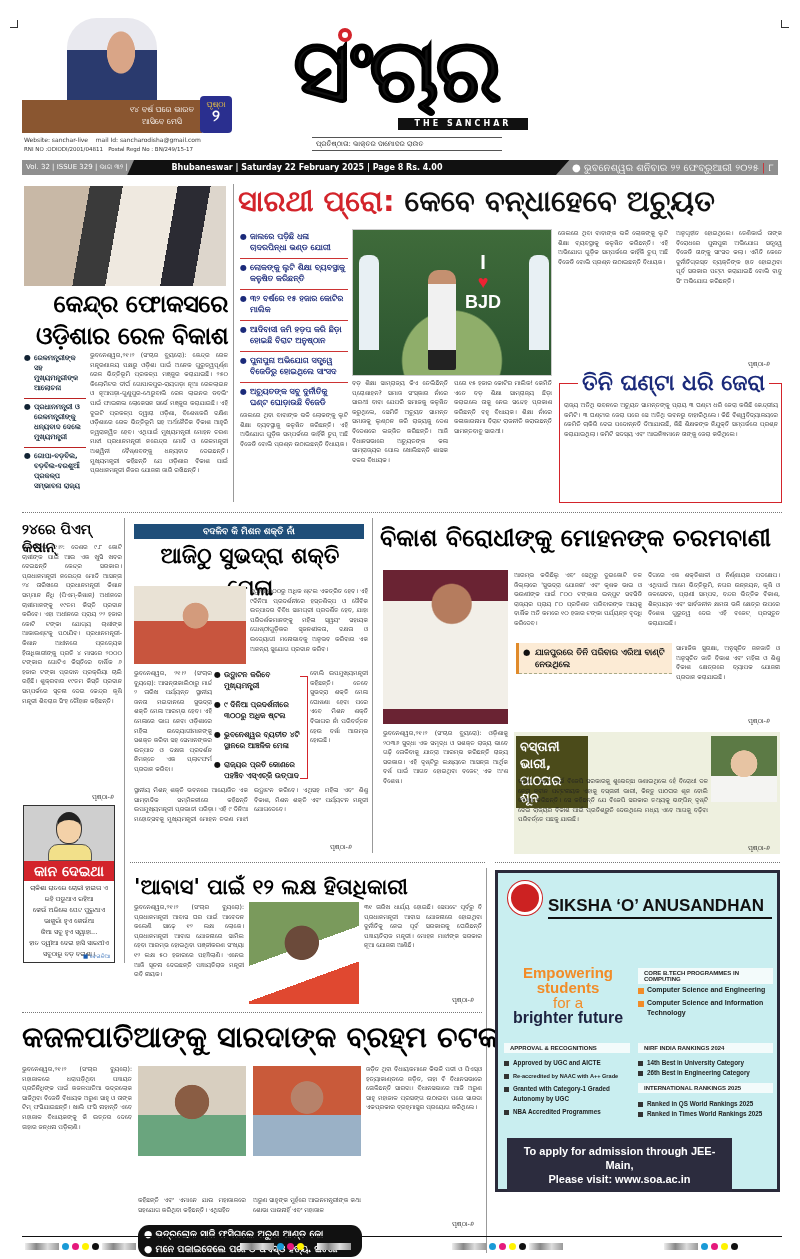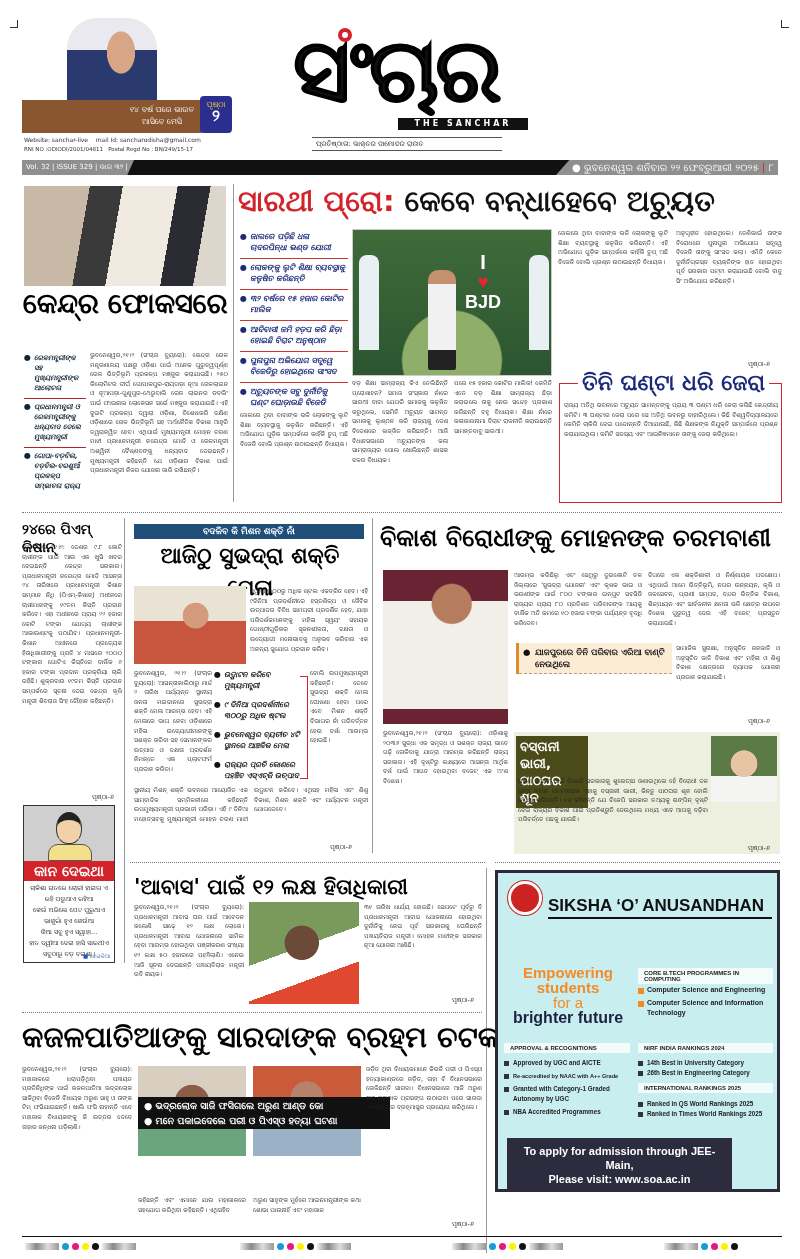--- a/index.html
+++ b/index.html
@@ -23,22 +23,22 @@
 
   .dateline { left: 22px; top: 160px; width: 756px; height: 15px; background: #111; color: #fff; font-size: 8px; line-height: 15px; }
   .dateline .left { position: absolute; left: 0; top: 0; width: 112px; height: 15px; background: #8f8f8f; padding-left: 4px; font-size: 7px; clip-path: polygon(0 0, 100% 0, 94% 100%, 0 100%); }
   .dateline .center { position: absolute; left: 120px; width: 330px; text-align: center; font-weight: bold; }
   .dateline .right { position: absolute; right: 0; top: 0; width: 222px; height: 15px; background: #8f8f8f; padding-left: 16px; font-size: 10px; clip-path: polygon(6% 0, 100% 0, 100% 100%, 0 100%); }
   .dateline .right .sep { color: #d3242b; }
 
   
   .photo { background: linear-gradient(135deg, #b7a48f, #6c5a48 55%, #c9c0b5); }
   .red-head { font-weight: bold; color: #000; }
-  .headline-xl { font-size: 28px; line-height: 32px; letter-spacing: -0.5px; text-align: center; }
-  .bullet-list { font-size: 8px; line-height: 11px; font-weight: bold; color: #123; font-style: italic; }
+  .headline-xl { font-size: 24px; line-height: 32px; letter-spacing: -0.5px; text-align: right; }
+  .bullet-list { font-size: 8px; line-height: 11px; font-weight: bold; color: #123; }
   .bullet-list .item { padding: 3px 0 5px 10px; position: relative; border-bottom: 1px solid #b22; }
   .bullet-list .item::before { content: "●"; position: absolute; left: 0; top: 3px; font-size: 8px; }
   .blue-bullets .item { color: #1b2a7a; border-bottom: 1px solid #c33; }
   .blue-bullets .item::before { color: #1b2a7a; }
 
   .rule-v { background: #999; width: 1px; }
   .rule-h-dotted { border-top: 1px dotted #777; height: 0; }
 
   .boxed-red { border: 1px solid #d3242b; }
   .box-title { background: #fff; color: #1b2a7a; font-weight: bold; font-size: 22px; padding: 0 4px; }
@@ -105,30 +105,32 @@
   &nbsp;&nbsp;<span>Postal Regd No : BN/249/15-17</span>
 </div>
 
 <div class="abs logo">ସଂଚାର</div>
 <div class="abs logo-dot"></div>
 <div class="abs sanchar-en">THE SANCHAR</div>
 <div class="abs founder">ପ୍ରତିଷ୍ଠାତା: ଭାକ୍ତର ଦାମୋଦର ରାଉତ</div>
 
 <div class="abs dateline">
   <div class="left">Vol. 32 | ISSUE 329 | ଭାଗ ୩୨ | ସଂଖ୍ୟା ୩୨୯</div>
+  <div class="center">Bhubaneswar | Saturday 22 February 2025 | Page 8 Rs. 4.00</div>
   <div class="right">
     <span>● ଭୁବନେଶ୍ୱର ଶନିବାର ୨୨ ଫେବ୍ରୁଆରୀ ୨୦୨୫</span>
     <span class="sep"> | </span>
     <span>୮ ପୃଷ୍ଠା, ମୂଲ୍ୟ ୪ ଟଙ୍କା</span>
   </div>
 </div>
 
 <div class="abs photo" style="left:24px;top:186px;width:202px;height:100px;background:linear-gradient(100deg,#c8b8a6 0 30%,#3a3a3a 30% 45%,#efe9e0 45% 70%,#2b2b33 70% 85%,#ddd6cc 85%);"></div>
 <div class="abs headline-xl red-head" style="left:22px;top:288px;width:206px;">
   <div>କେନ୍ଦ୍ର ଫୋକସରେ</div>
+  <div>ଓଡ଼ିଶାର ରେଳ ବିକାଶ</div>
 </div>
 <div class="abs bullet-list" style="left:24px;top:350px;width:62px;font-size:7px;line-height:10px;">
   <div class="item">ରେଳମନ୍ତ୍ରୀଙ୍କ ସହ ମୁଖ୍ୟମନ୍ତ୍ରୀଙ୍କ ଆଲୋଚନା</div>
   <div class="item">ପ୍ରଧାନମନ୍ତ୍ରୀ ଓ ରେଳମନ୍ତ୍ରୀଙ୍କୁ ଧନ୍ୟବାଦ ଦେଲେ ମୁଖ୍ୟମନ୍ତ୍ରୀ</div>
   <div class="item" style="border-bottom:none;">ଗୋପା-ବଡ଼ବିଲ, ବଡ଼ବିଲ-ବରଶୁଆଁ ପ୍ରକଳ୍ପ ସମ୍ଭାବନା ରାଜ୍ୟ</div>
 </div>
 <div class="abs body-text" style="left:90px;top:350px;width:138px;height:150px;overflow:hidden;">ଭୁବନେଶ୍ୱର,୨୧।୨ (ସଂଚାର ବ୍ୟୁରୋ): କେନ୍ଦ୍ର ରେଳ ମନ୍ତ୍ରଣାଳୟ ପକ୍ଷରୁ ଓଡ଼ିଶା ପାଇଁ ଅନେକ ଗୁରୁତ୍ୱପୂର୍ଣ୍ଣ ରେଳ ଭିତ୍ତିଭୂମି ପ୍ରକଳ୍ପ ମଞ୍ଜୁର କରାଯାଇଛି। ୨୫୦ କିଲୋମିଟର ଦୀର୍ଘ ଗୋପାଳପୁର-ରାୟଗଡ଼ା ନୂଆ ରେଳଲାଇନ ଓ ନୂଆପଡ଼ା-ଗୁଣୁପୁର-ଥେରୁବାଲି ରେଳ ଲାଇନର ଡବଲିଂ ପାଇଁ ଫାଇନାଲ ଲୋକେସନ ସର୍ଭେ ମଞ୍ଜୁର କରାଯାଇଛି। ଏହି ଦୁଇଟି ପ୍ରକଳ୍ପ ଦ୍ୱାରା ଓଡ଼ିଶା, ବିଶେଷକରି ଦକ୍ଷିଣ ଓଡ଼ିଶାରେ ରେଳ ଭିତ୍ତିଭୂମି ସହ ଅର୍ଥନୈତିକ ବିକାଶ ଆହୁରି ତ୍ୱରାନ୍ୱିତ ହେବ। ଏଥିପାଇଁ ମୁଖ୍ୟମନ୍ତ୍ରୀ ମୋହନ ଚରଣ ମାଝୀ ପ୍ରଧାନମନ୍ତ୍ରୀ ନରେନ୍ଦ୍ର ମୋଦି ଓ ରେଳମନ୍ତ୍ରୀ ଅଶ୍ୱିନୀ ବୈଷ୍ଣବଙ୍କୁ ଧନ୍ୟବାଦ ଦେଇଛନ୍ତି। ମୁଖ୍ୟମନ୍ତ୍ରୀ କହିଛନ୍ତି ଯେ ଓଡ଼ିଶାର ବିକାଶ ପାଇଁ ପ୍ରଧାନମନ୍ତ୍ରୀ ନିଜର ଯୋଜନା ଜାରି ରଖିଛନ୍ତି।</div>
 <div class="abs rule-v" style="left:233px;top:184px;height:318px;"></div>
 
 <div class="abs" style="left:238px;top:182px;width:545px;font-size:29px;font-weight:bold;line-height:38px;white-space:nowrap;">
@@ -235,21 +237,21 @@
 <div class="abs body-text" style="left:364px;top:902px;width:118px;height:102px;overflow:hidden;">୩୧ ତାରିଖ ଧାର୍ଯ୍ୟ ହୋଇଛି। ସେପଟେ ପୂର୍ବରୁ ବି ପ୍ରଧାନମନ୍ତ୍ରୀ ଆବାସ ଯୋଜନାରେ ହୋଇଥିବା ଦୁର୍ନୀତିକୁ ନେଇ ପୂର୍ବ ସରକାରକୁ ଘେରିଛନ୍ତି ପଞ୍ଚାୟତିରାଜ ମନ୍ତ୍ରୀ। ମୋହନ ମାଝୀଙ୍କ ସରକାର ନୂଆ ଯୋଜନା ଆଣିଛି।</div>
 <div class="abs" style="left:452px;top:996px;font-size:6.5px;">ପୃଷ୍ଠା-୬</div>
 <div class="abs rule-v" style="left:486px;top:868px;height:385px;"></div>
 
 <div class="abs rule-h-dotted" style="left:22px;top:1012px;width:460px;"></div>
 
 <div class="abs red-head" style="left:22px;top:1014px;width:462px;font-size:29px;line-height:46px;white-space:nowrap;">କଜଳପାତିଆଙ୍କୁ ସାରଦାଙ୍କ ବ୍ରହ୍ମ ଚଟକଣୀ</div>
 <div class="abs body-text" style="left:22px;top:1064px;width:110px;height:164px;overflow:hidden;">ଭୁବନେଶ୍ୱର,୨୧।୨ (ସଂଚାର ବ୍ୟୁରୋ): ମହାଜାଳରେ ଧରାପଡ଼ିଥିବା ପଞ୍ଚାୟତ ପ୍ରତିନିଧିଙ୍କ ପାଇଁ କଜଳପାତିଆ ଭଦ୍ରଲୋକ ସାଜିଥିବା ବିଜେଡି ବିଧାୟକ ଅରୁଣ ସାହୁ ଓ ତାଙ୍କ ଟିମ୍ ଫସିଯାଇଛନ୍ତି। ଖାଲି ଫସି ନାହାନ୍ତି ଏବେ ମହାଜାଳ ବିଧାୟକଙ୍କୁ କି ଉତ୍ତର ଦେବେ ତାହାର ଜନ୍ଧନା ପଡ଼ିଲାଣି।</div>
 <div class="abs" style="left:138px;top:1066px;width:108px;height:90px;background:radial-gradient(circle at 50% 40%,#8a5d44 0 22%,transparent 23%),linear-gradient(180deg,#d8cfc0 0 55%,#6aa57e 55%);"></div>
 <div class="abs" style="left:253px;top:1066px;width:108px;height:90px;background:radial-gradient(circle at 50% 35%,#b7826a 0 20%,transparent 21%),linear-gradient(180deg,#c95a3a 0 55%,#9ab1c6 55%);"></div>
-<div class="abs black-caption" style="left:138px;top:1097px;width:252px;">
+<div class="abs black-caption" style="left:138px;top:1225px;width:224px;border-radius:11px;">
   <div class="row">ଭଦ୍ରଲୋକ ସାଜି ଫସିଗଲେ ଅରୁଣ ଆଣ୍ଡ କୋ</div>
   <div class="row">ମନେ ପକାଇଦେଲେ ପରୀ ଓ ପିଏସ୍‌ଓ ହତ୍ୟା ଘଟଣା</div>
 </div>
 <div class="abs body-text" style="left:138px;top:1195px;width:108px;height:30px;overflow:hidden;">କହିଛନ୍ତି ଏବଂ ଏମାନେ ଯାଉ ମହାଜାଳରେ ସହଯୋଗ କରିଥିବା କହିଛନ୍ତି। ଏଥିସହିତ</div>
 <div class="abs body-text" style="left:253px;top:1195px;width:108px;height:30px;overflow:hidden;">ଅରୁଣ ସାହୁଙ୍କ ମୁହଁରେ ଆଇନମନ୍ତ୍ରୀଙ୍କ କଥା ଶୋଭା ପାଉନାହିଁ ଏବଂ ମହାଜାଳ</div>
 <div class="abs body-text" style="left:366px;top:1064px;width:116px;height:160px;overflow:hidden;">ଜଡ଼ିତ ଥିବା ବିଧାୟକମାନେ କିଭଳି ପରୀ ଓ ପିଏସ୍‌ଓ ହତ୍ୟାକାଣ୍ଡରେ ଜଡ଼ିତ, ତାହା ବି ବିଧାନସଭାରେ ତୋଳିଛନ୍ତି ସାରଦା। ବିଧାନସଭାରେ ଆଜି ଅରୁଣ ସାହୁ ମହାଜାଳ ପ୍ରସଙ୍ଗ ଉଠାଇବା ପରେ ସାରଦା ଏକପ୍ରକାର ବ୍ରହ୍ମାସ୍ତ୍ର ପ୍ରୟୋଗ କରିଥିଲେ।</div>
 <div class="abs" style="left:452px;top:1220px;font-size:6.5px;">ପୃଷ୍ଠା-୬</div>
 
 <div class="abs ad">
   <div class="abs ad-logo" style="left:10px;top:8px;"></div>

